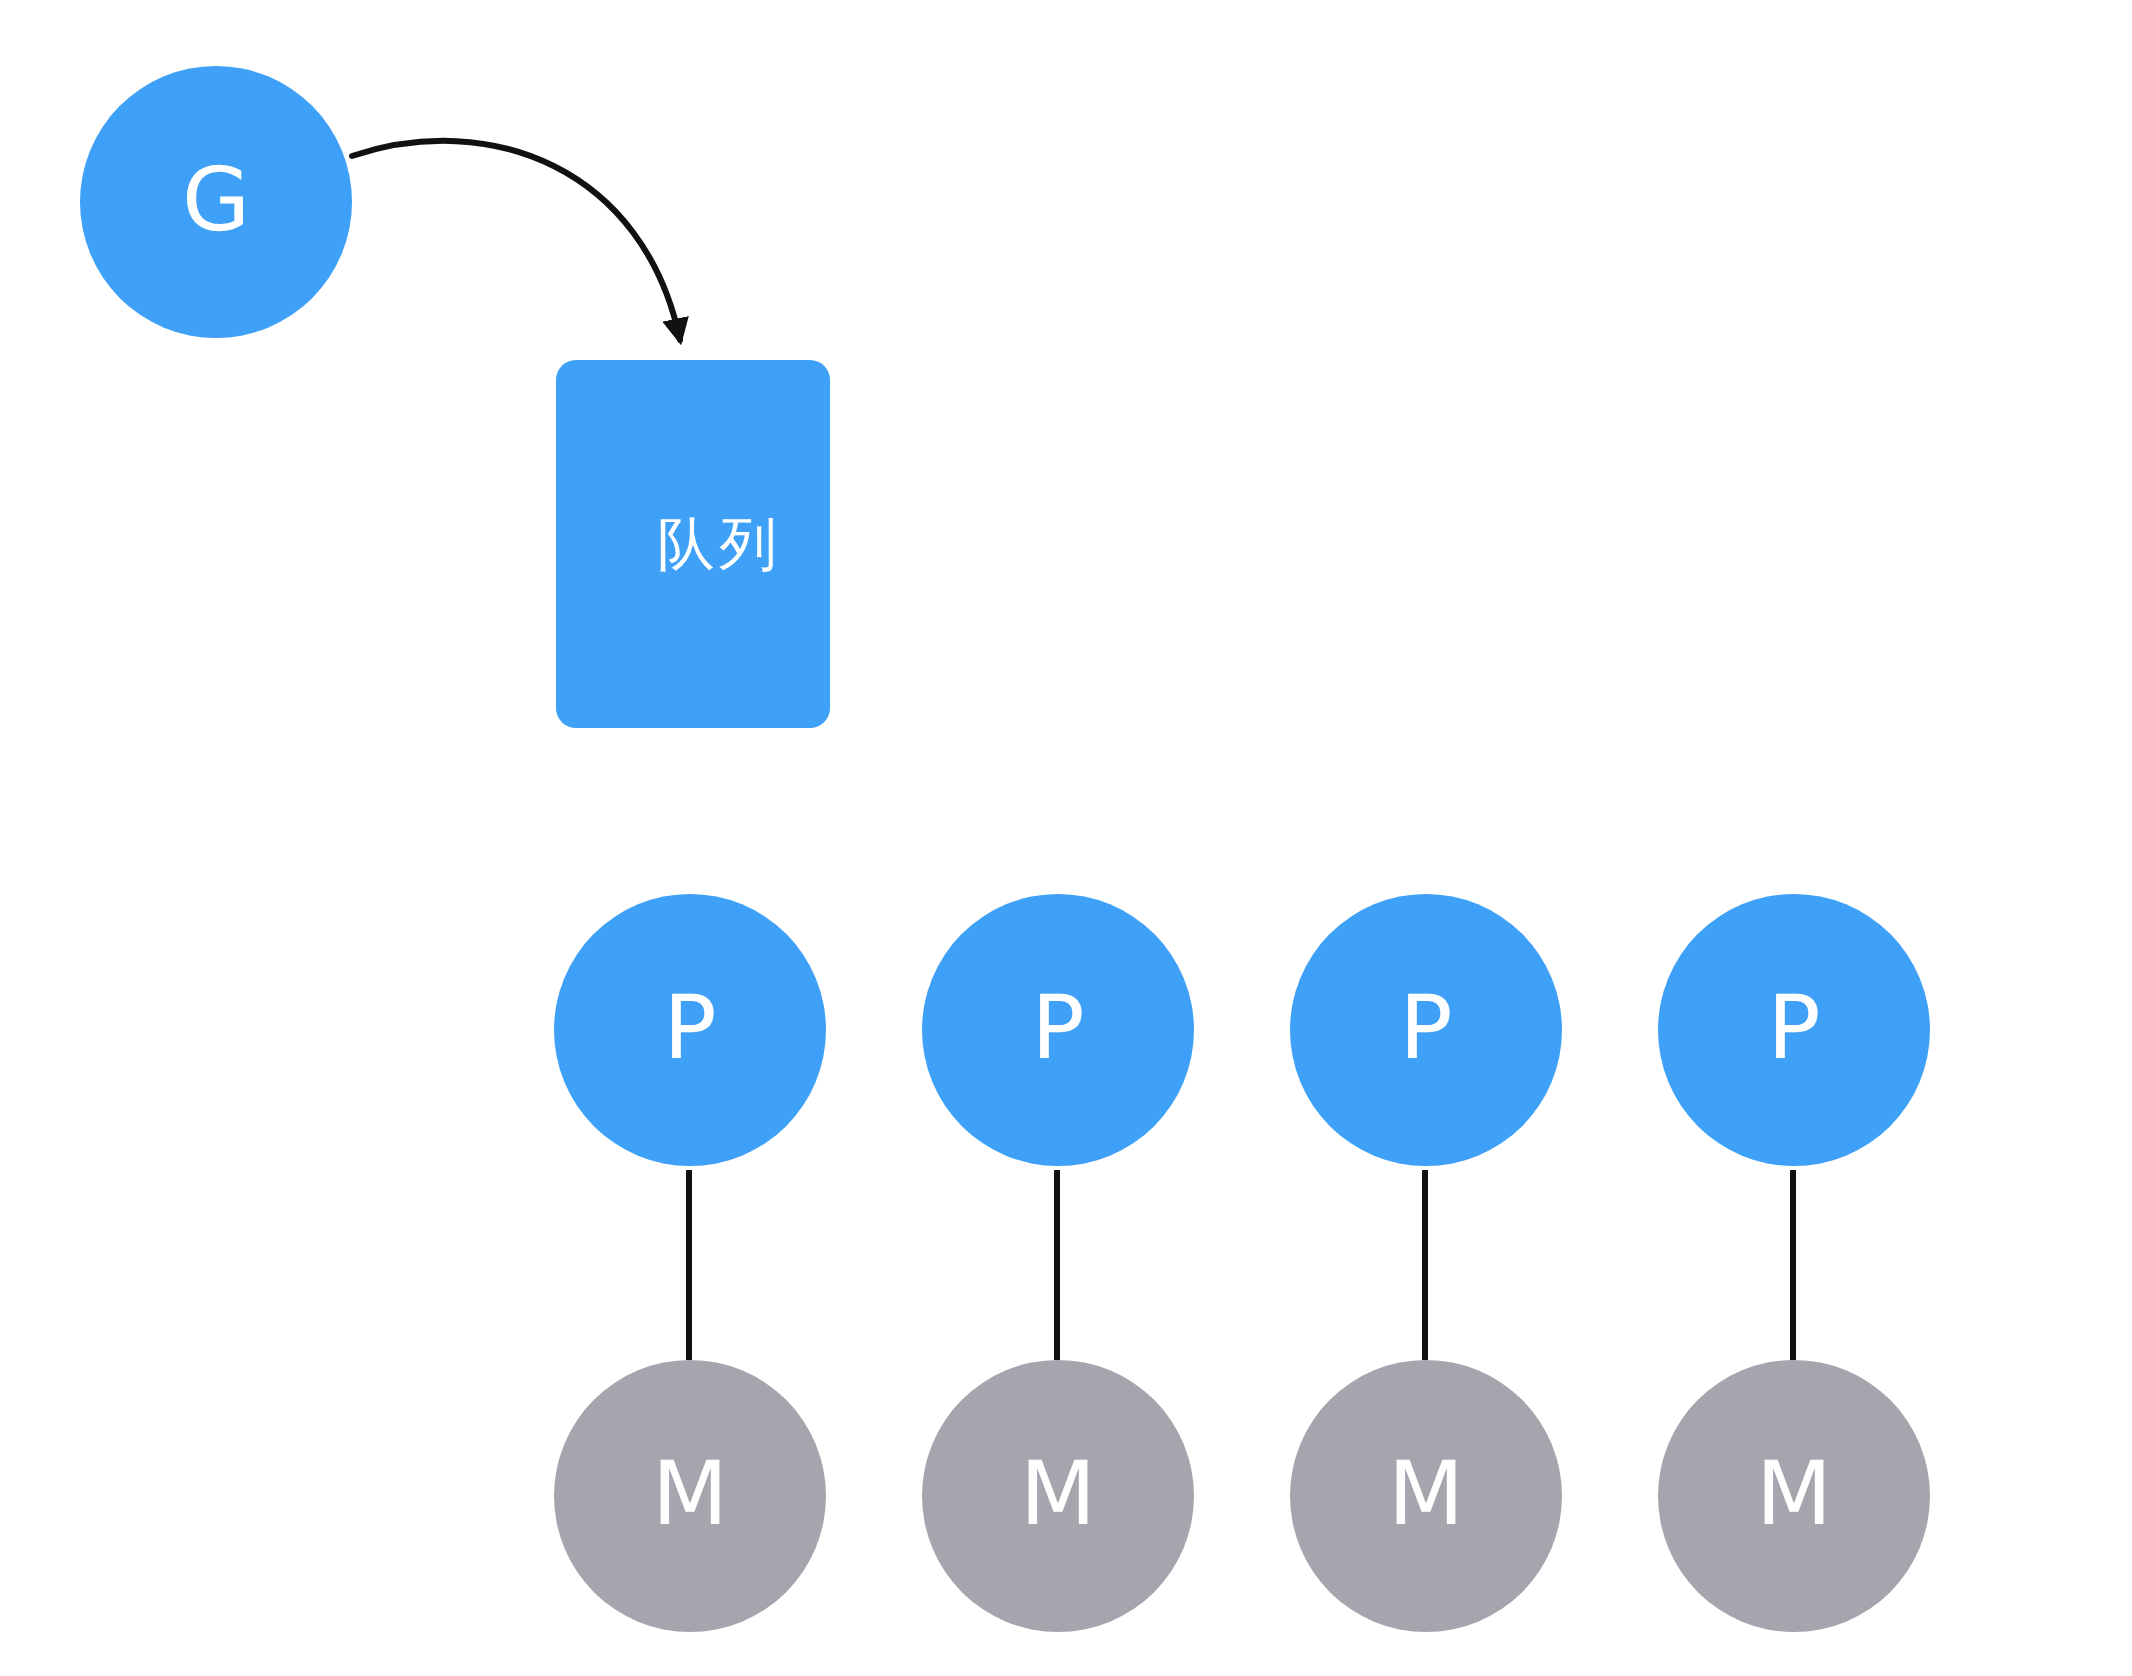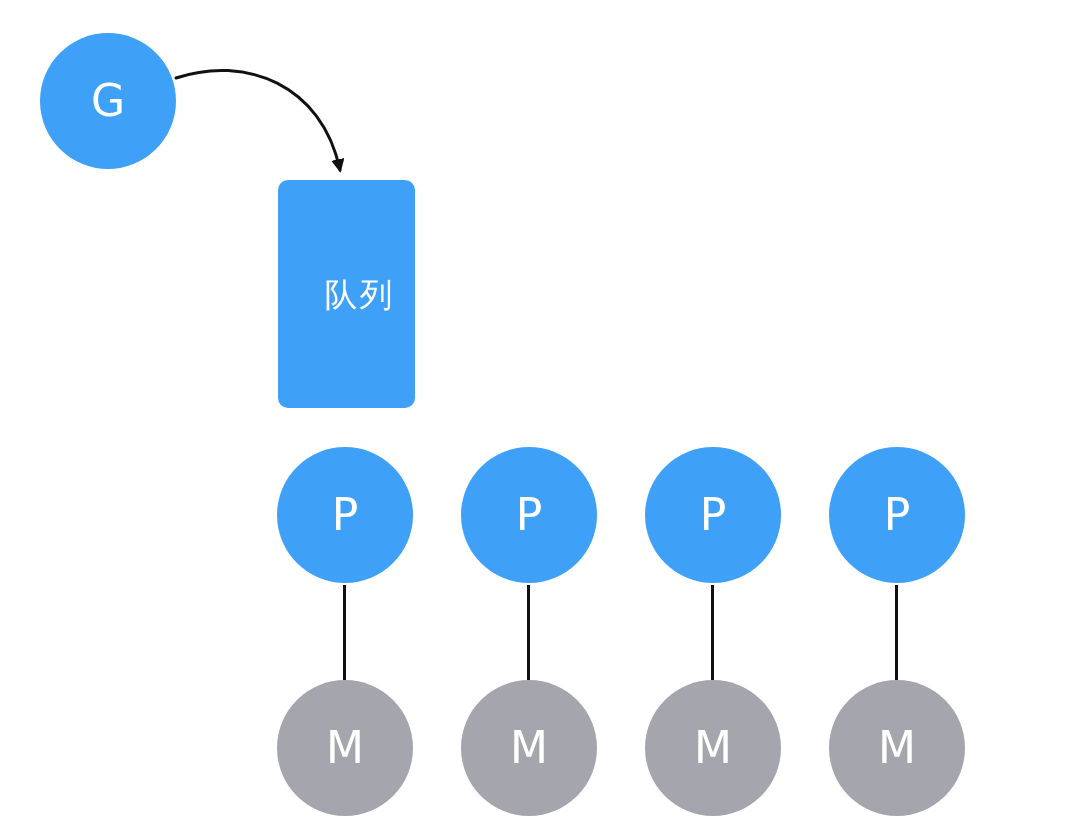--- a/index.html
+++ b/index.html
@@ -53,23 +53,23 @@
     border-radius: 50%;
     font-size: 44px;
   }
   .blue { background: var(--node-blue); }
   .gray { background: var(--node-gray); }
   .node-g { left: 40px; top: 33px; }
   .queue-rect {
     left: 278px;
     top: 180px;
     width: 137px;
-    height: 228px;
+    height: 184px;
     border-radius: 10px;
-    font-size: 33px;
+    font-size: 29px;
     letter-spacing: 2px;
     padding-left: 26px;
   }
   .p-row   { top: 447px; }
   .m-row   { top: 680px; }
   .col-1 { left: 277px; }
   .col-2 { left: 461px; }
   .col-3 { left: 645px; }
   .col-4 { left: 829px; }
   .connector {

